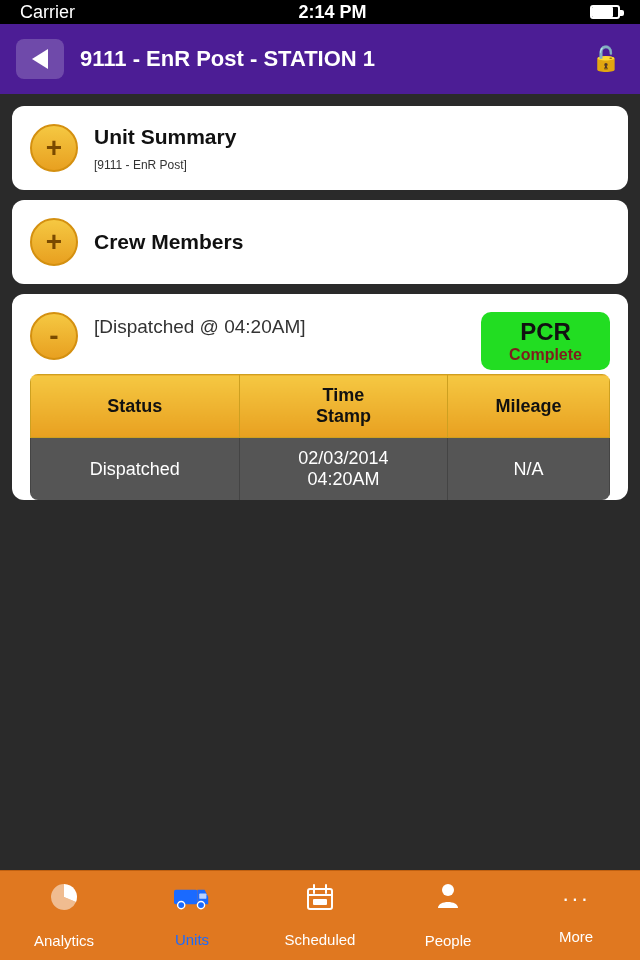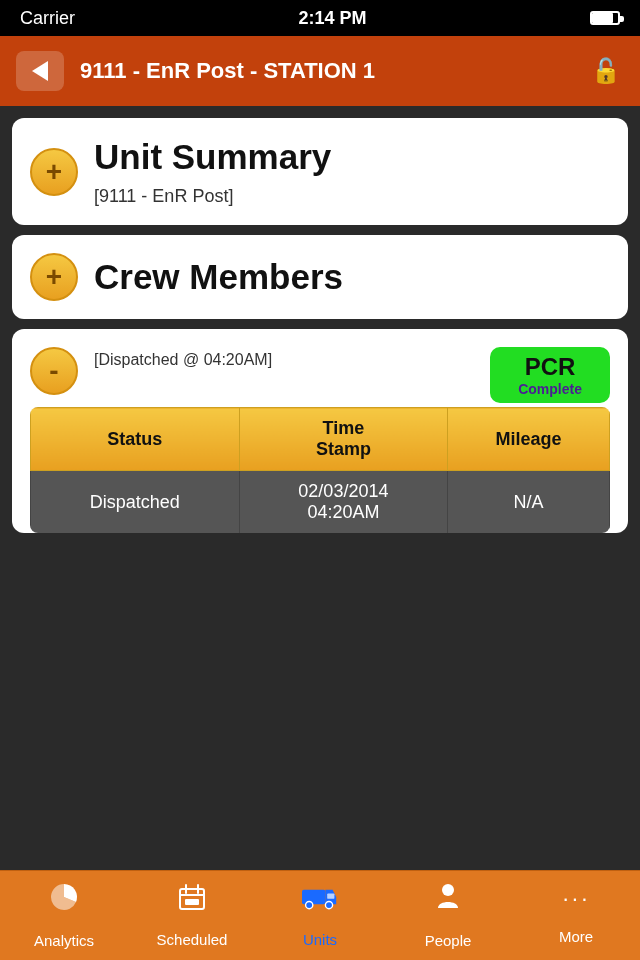--- a/index.html
+++ b/index.html
@@ -9,21 +9,21 @@
       height: 960px;
       font-family: -apple-system, 'Helvetica Neue', Arial, sans-serif;
       background: #2a2a2a;
       overflow: hidden;
       position: relative;
     }
 
     
     .status-bar {
       width: 640px;
-      height: 36px;
+      height: 24px;
       background: #000;
       display: flex;
       align-items: center;
       justify-content: space-between;
       padding: 0 20px;
       color: #fff;
       font-size: 18px;
       font-weight: 500;
     }
     .status-bar-center { font-weight: 600; }
@@ -37,21 +37,21 @@
       width: 4px; height: 6px; background: #fff; border-radius: 0 2px 2px 0;
     }
     .battery-fill {
       width: 80%; height: 100%; background: #fff; border-radius: 1px;
     }
 
     
     .header {
       width: 640px;
       height: 70px;
-      background: #c2410c;
+      background: #4c1d95;
       display: flex;
       align-items: center;
       padding: 0 16px;
       gap: 16px;
     }
     .back-btn {
       width: 48px; height: 40px;
       background: rgba(255,255,255,0.2);
       border-radius: 8px;
       display: flex; align-items: center; justify-content: center;
@@ -99,51 +99,51 @@
       width: 48px; height: 48px;
       background: linear-gradient(to bottom, #f5c842, #e8a020);
       border-radius: 50%;
       display: flex; align-items: center; justify-content: center;
       font-size: 28px; font-weight: 700; color: #7a4a00;
       flex-shrink: 0; cursor: pointer;
       border: 2px solid #d49010;
     }
     .card-text { flex: 1; }
     .card-title {
-      font-size: 35px; font-weight: 800; color: #111;
+      font-size: 21px; font-weight: 800; color: #111;
       line-height: 1.2;
     }
     .card-subtitle {
-      font-size: 18px; color: #333; margin-top: 8px;
+      font-size: 12px; color: #333; margin-top: 8px;
     }
 
     
     .run-card {
       background: #fff;
       border-radius: 12px;
       padding: 18px 18px 0 18px;
     }
     .run-card-header {
       display: flex;
       align-items: flex-start;
       gap: 16px;
       margin-bottom: 4px;
     }
     .run-card-text { flex: 1; }
     .run-title { font-size: 26px; font-weight: 800; color: #111; }
-    .run-subtitle { font-size: 16px; color: #333; margin-top: 4px; }
+    .run-subtitle { font-size: 19px; color: #333; margin-top: 4px; }
     .pcr-badge {
       background: #22dd22;
       border-radius: 10px;
       padding: 6px 28px;
       text-align: center;
       min-width: 90px;
     }
     .pcr-top { font-size: 24px; font-weight: 900; color: #111; }
-    .pcr-bottom { font-size: 14px; font-weight: 600; color: #4c1d95; }
+    .pcr-bottom { font-size: 16px; font-weight: 600; color: #7f1d1d; }
 
     
     .run-table {
       width: 100%;
       margin-top: 0;
       border-collapse: collapse;
       border-radius: 8px;
       overflow: hidden;
     }
     .run-table th {
@@ -273,46 +273,46 @@
   <div class="nav-item">
     <div class="pie-icon">
       <svg viewBox="0 0 30 30">
         <path d="M15 15 L15 2 A13 13 0 0 1 27 20 Z" fill="white"></path>
         <path d="M15 15 L27 20 A13 13 0 1 1 15 2 Z" fill="rgba(255,255,255,0.5)"></path>
       </svg>
     </div>
     <span class="nav-label">Analytics</span>
   </div>
 
+  <div class="nav-item active">
+    <div class="truck-icon">
+      <svg viewBox="0 0 40 28">
+        <rect x="0" y="6" width="26" height="16" rx="2" fill="#1a6aff"></rect>
+        <polygon points="26,6 26,22 38,22 38,14 34,6" fill="#1a6aff"></polygon>
+        <circle cx="8" cy="23" r="4" fill="#1a6aff" stroke="white" stroke-width="1.5"></circle>
+        <circle cx="30" cy="23" r="4" fill="#1a6aff" stroke="white" stroke-width="1.5"></circle>
+        <rect x="28" y="10" width="8" height="6" rx="1" fill="white" opacity="0.7"></rect>
+      </svg>
+    </div>
+    <span class="nav-label">Units</span>
+  </div>
+
   <div class="nav-item">
     <div class="scheduled-icon">
       <svg viewBox="0 0 28 28">
         <rect x="2" y="6" width="24" height="20" rx="2" fill="none" stroke="white" stroke-width="2"></rect>
         <line x1="8" y1="2" x2="8" y2="10" stroke="white" stroke-width="2" stroke-linecap="round"></line>
         <line x1="20" y1="2" x2="20" y2="10" stroke="white" stroke-width="2" stroke-linecap="round"></line>
         <line x1="2" y1="12" x2="26" y2="12" stroke="white" stroke-width="2"></line>
         <rect x="7" y="16" width="14" height="6" rx="1" fill="white"></rect>
       </svg>
     </div>
     <span class="nav-label">Scheduled</span>
   </div>
 
-  <div class="nav-item active">
-    <div class="truck-icon">
-      <svg viewBox="0 0 40 28">
-        <rect x="0" y="6" width="26" height="16" rx="2" fill="#1a6aff"></rect>
-        <polygon points="26,6 26,22 38,22 38,14 34,6" fill="#1a6aff"></polygon>
-        <circle cx="8" cy="23" r="4" fill="#1a6aff" stroke="white" stroke-width="1.5"></circle>
-        <circle cx="30" cy="23" r="4" fill="#1a6aff" stroke="white" stroke-width="1.5"></circle>
-        <rect x="28" y="10" width="8" height="6" rx="1" fill="white" opacity="0.7"></rect>
-      </svg>
-    </div>
-    <span class="nav-label">Units</span>
-  </div>
-
   <div class="nav-item">
     <div class="people-icon">
       <svg viewBox="0 0 28 30">
         <circle cx="14" cy="8" r="6" fill="white"></circle>
         <path d="M4 26 C4 18 24 18 24 26" fill="white"></path>
       </svg>
     </div>
     <span class="nav-label">People</span>
   </div>
 

